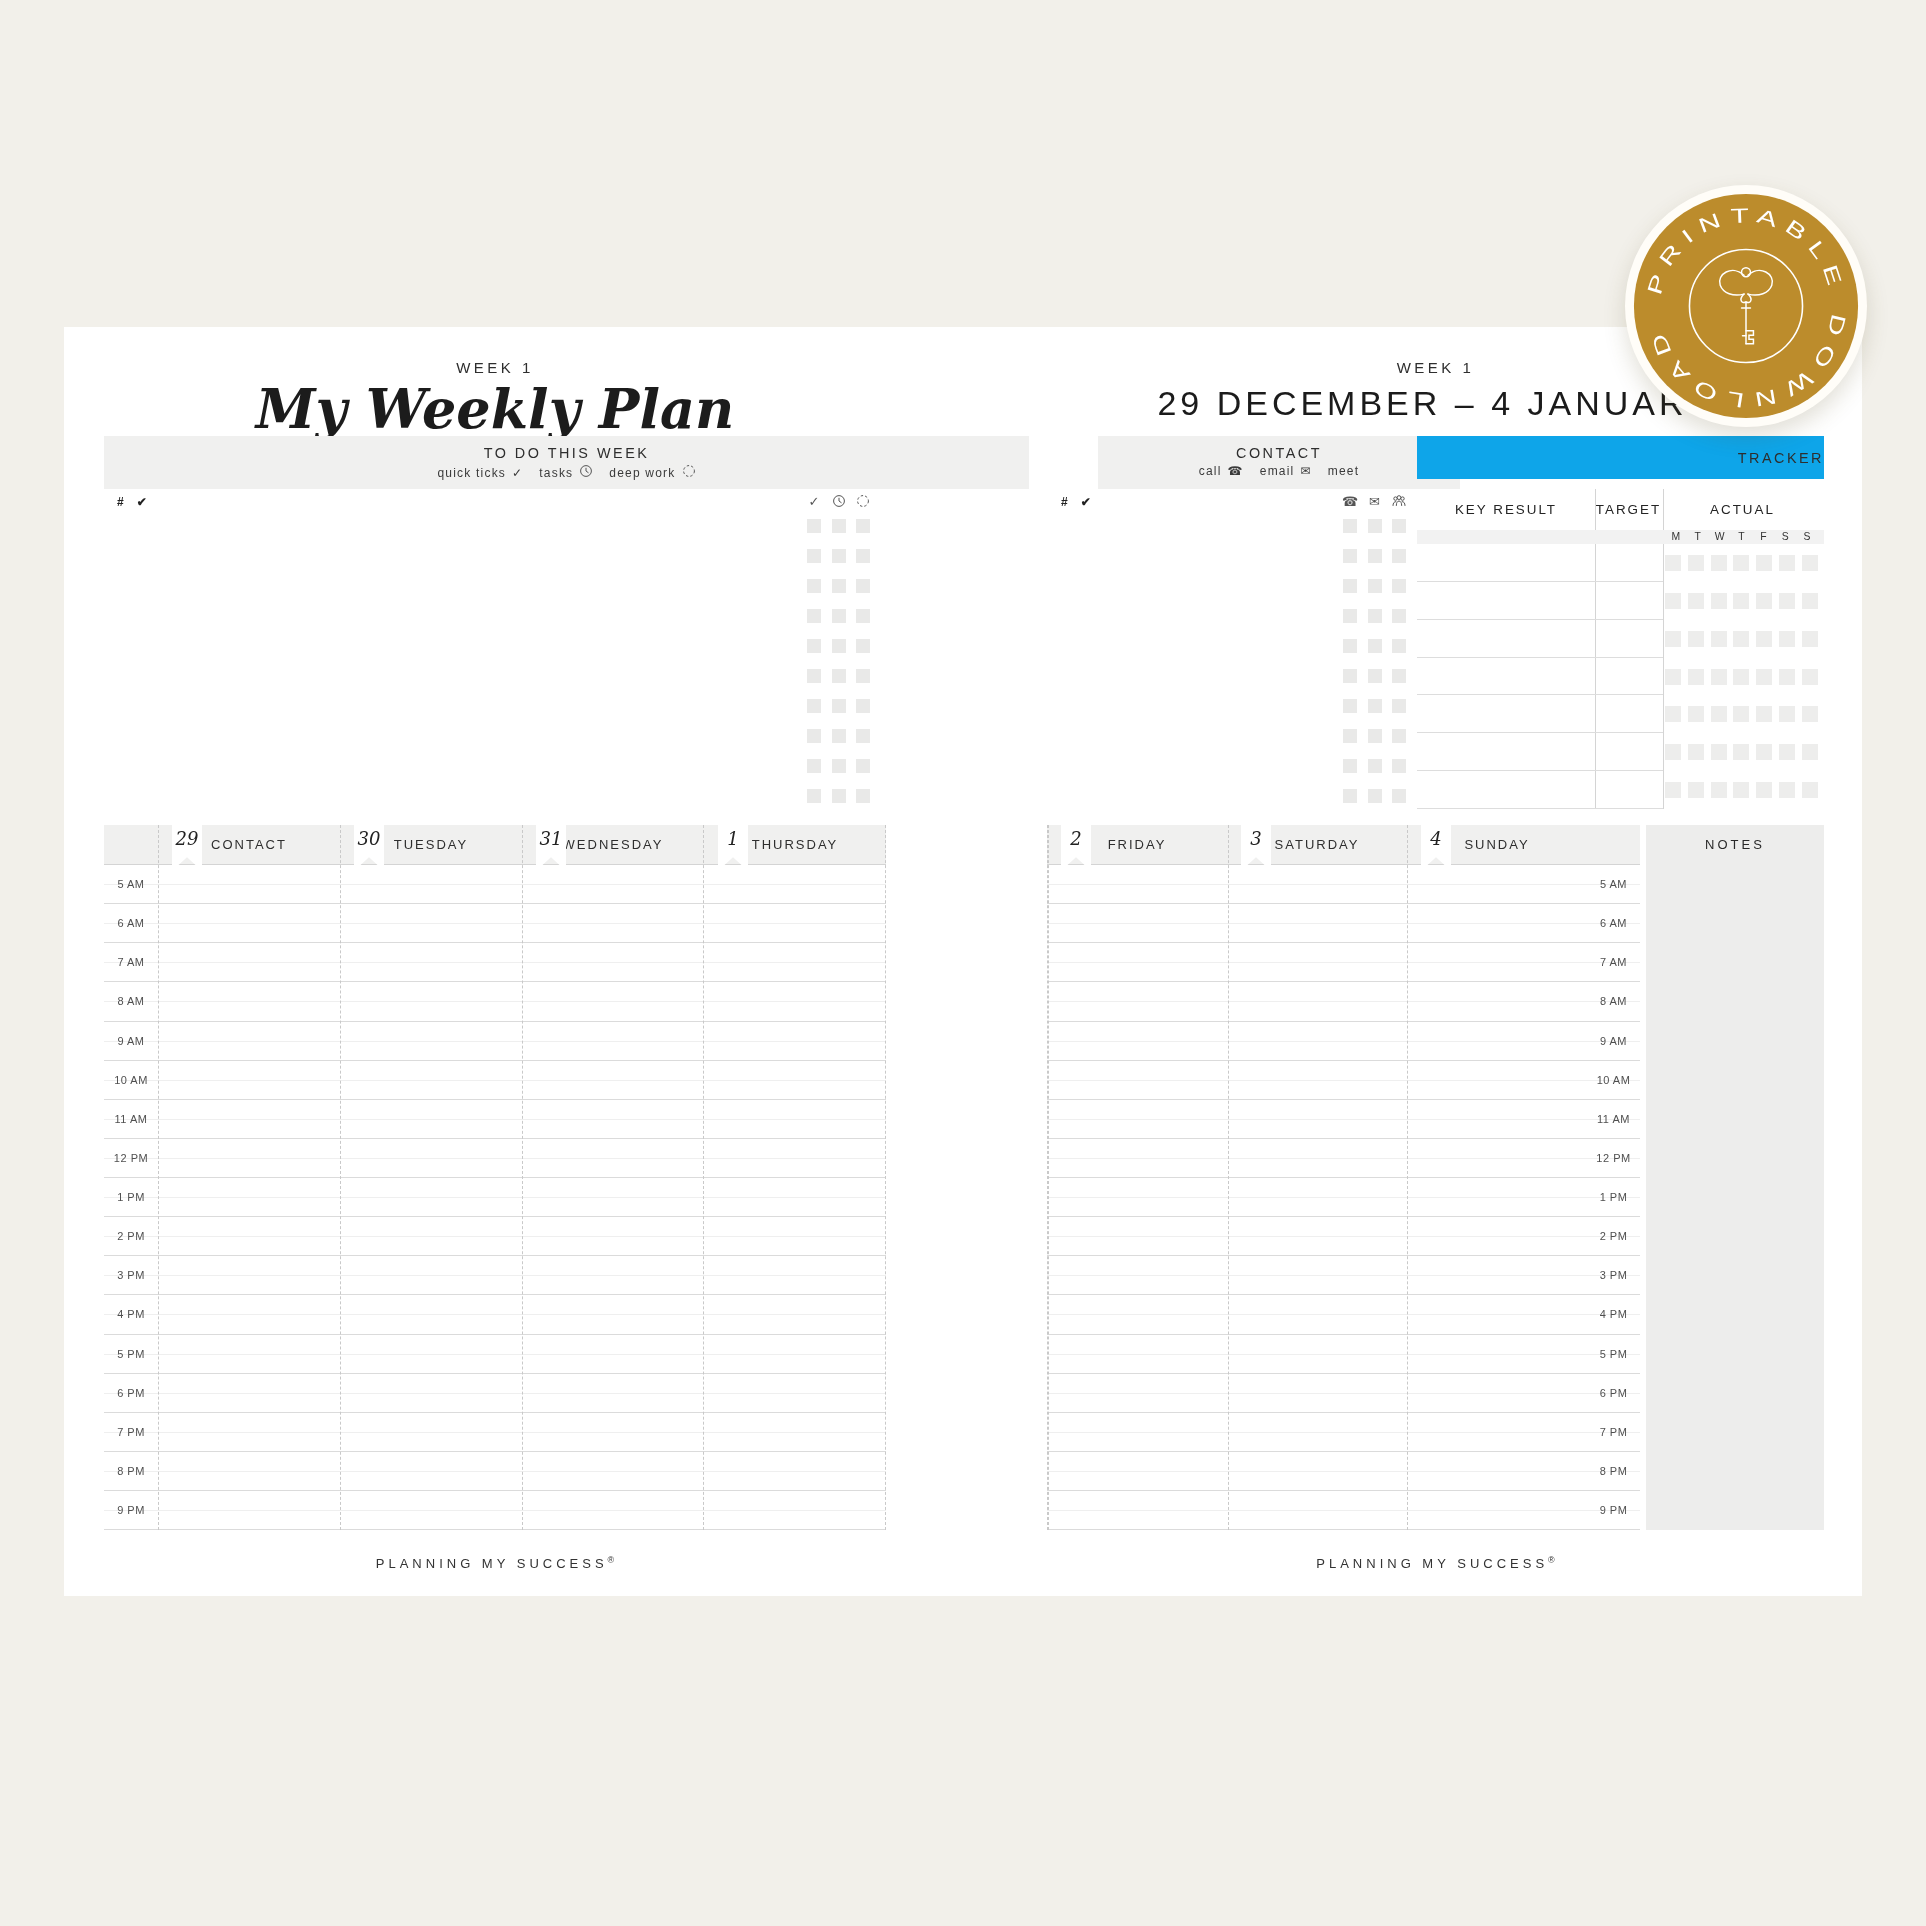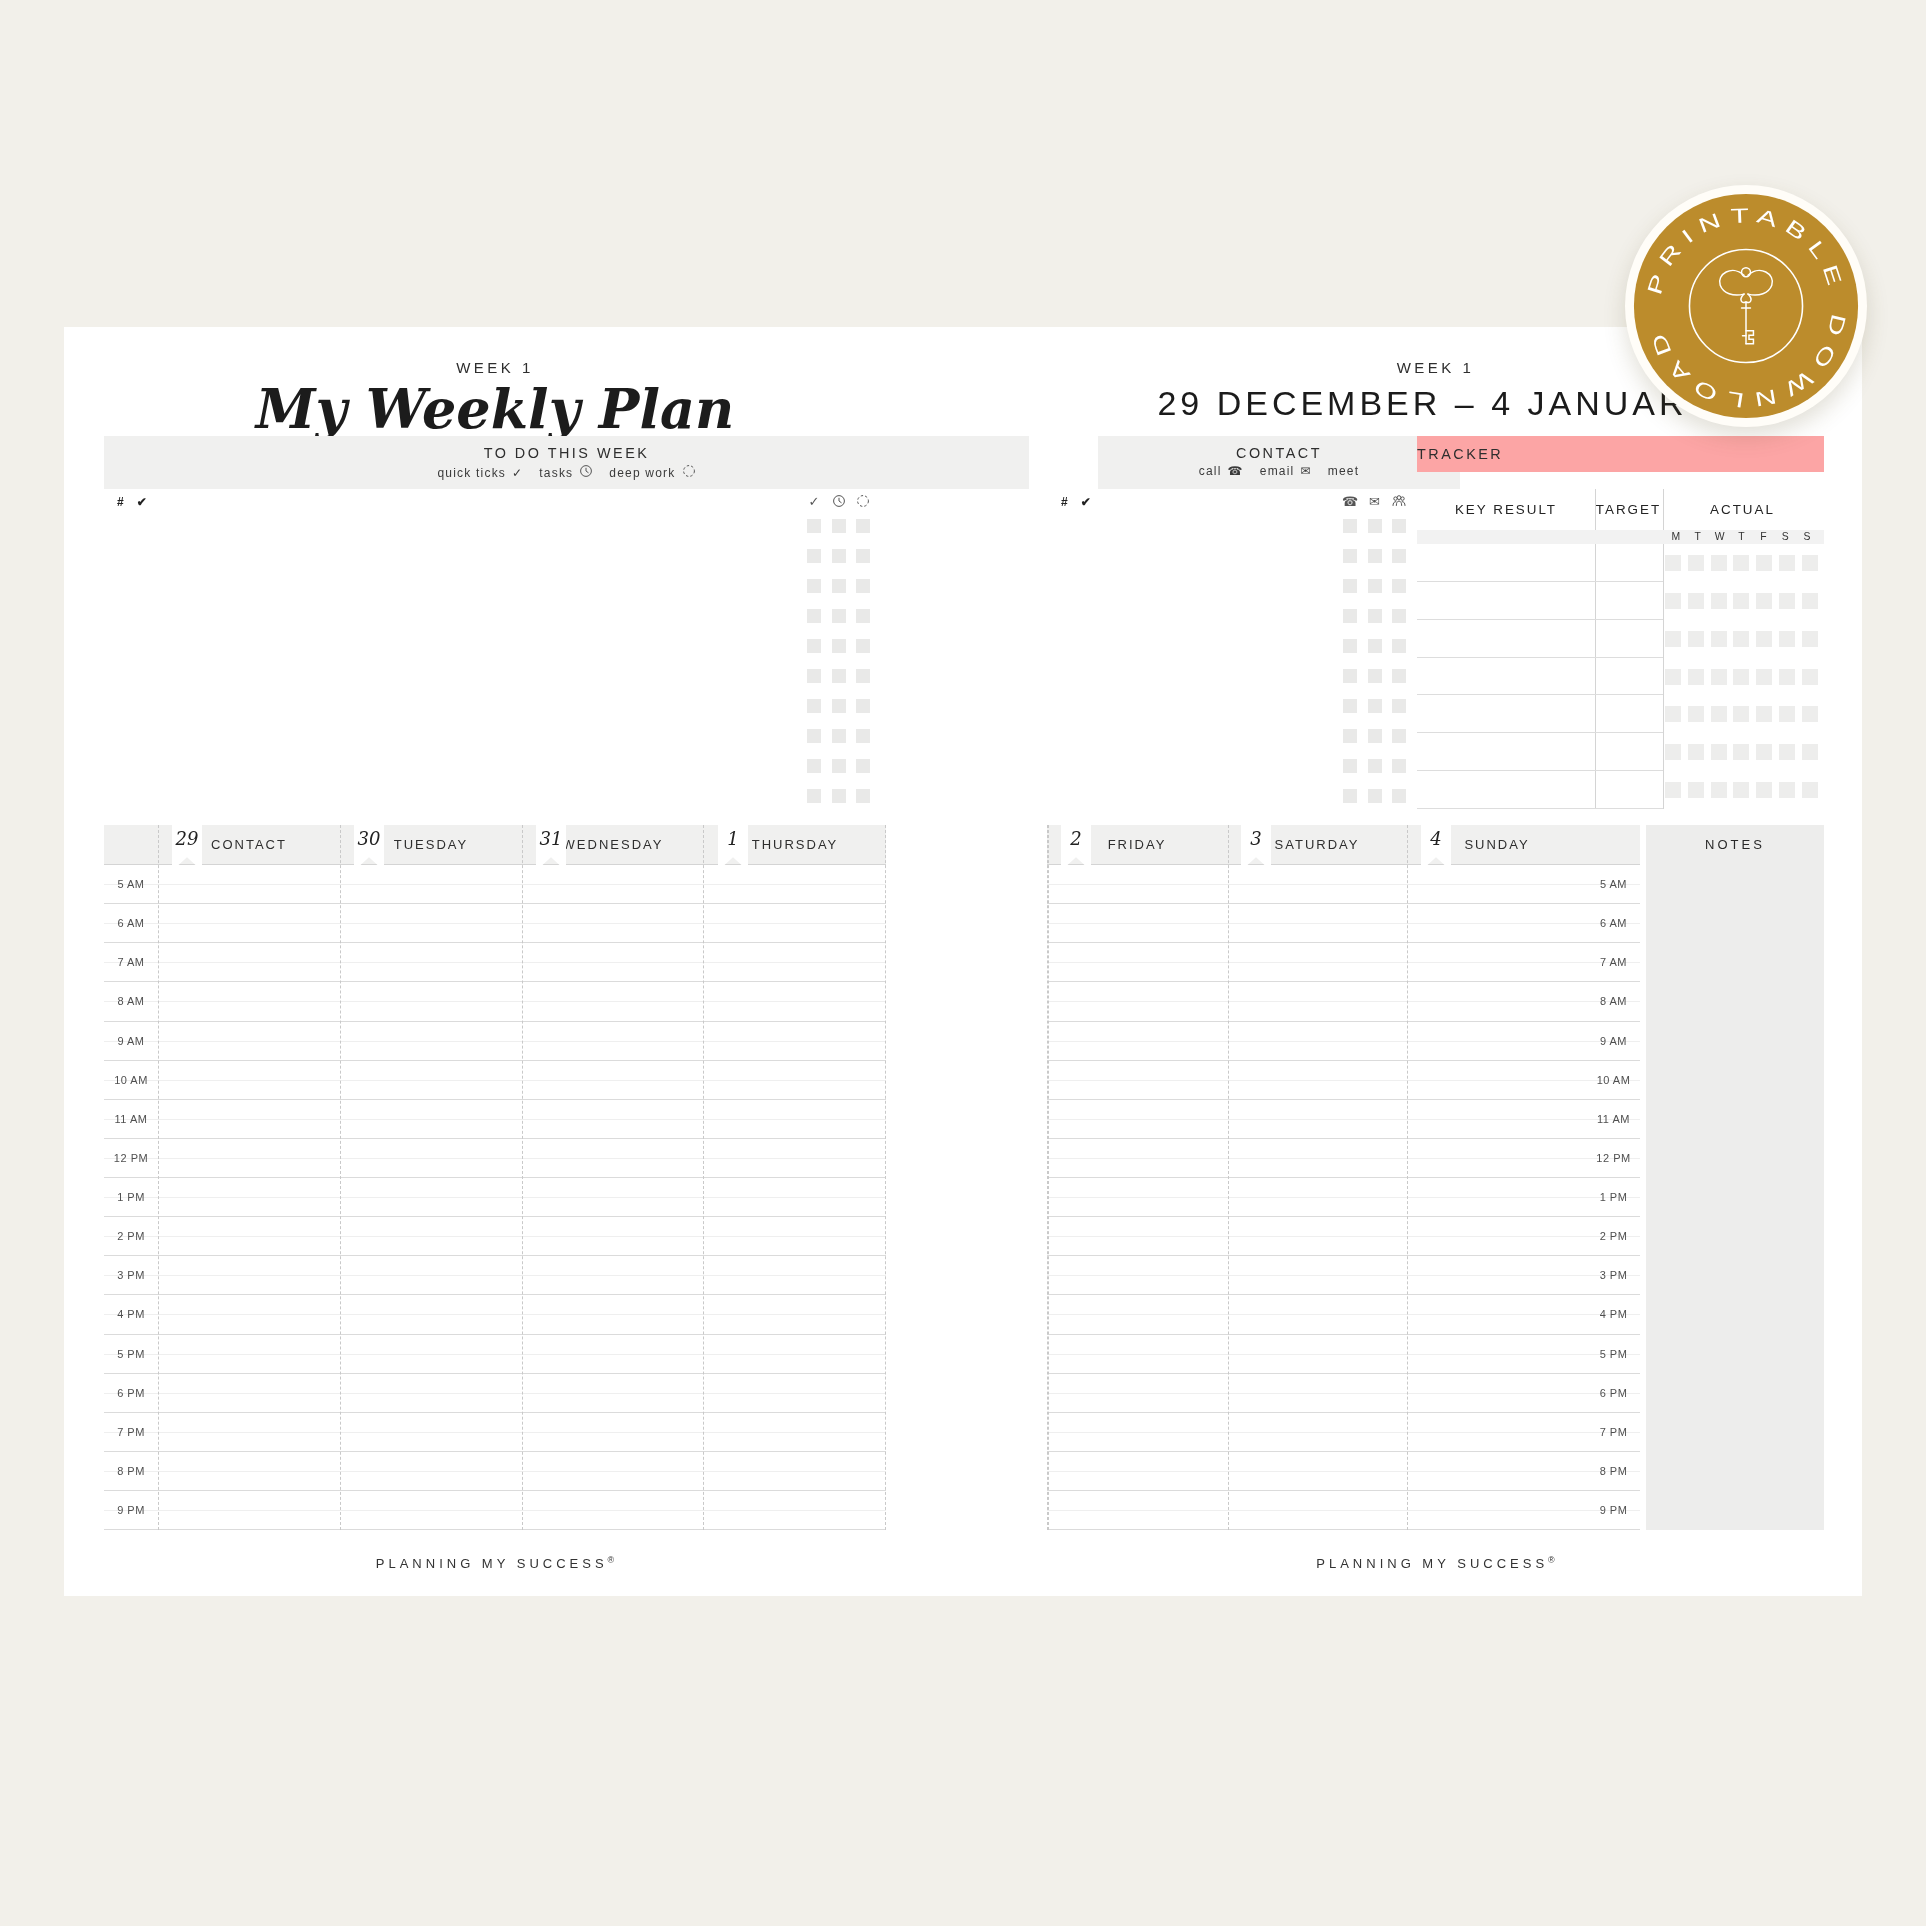--- a/index.html
+++ b/index.html
@@ -53,21 +53,21 @@
   .tlabel.rside{right:0;width:53px;}
 
   
   .overlay{display:flex;pointer-events:none;}
   .ov-col{border-left:1px dashed #c9c9c9;}
   .overlay.right-edge{border-right:1px dashed #c9c9c9;}
   .overlay.left-edge{border-left:1px dashed #c9c9c9;}
 
   
   .tracker{width:407px;height:373px;}
-  .tracker-band{height:36px;background:#fca5a5;display:flex;align-items:center;justify-content:flex-start;}
+  .tracker-band{height:43px;background:#0ea5e9;display:flex;align-items:center;justify-content:flex-end;}
   .tracker-band .band-title{padding-top:0;}
   .tr-headers{position:absolute;top:53px;left:0;width:100%;height:41px;display:flex;align-items:center;}
   .tr-h{font-size:13.4px;letter-spacing:2px;font-weight:500;text-align:center;color:#242424;}
   .tr-h.k{width:178px;} .tr-h.t{width:67px;} .tr-h.a{width:161px;}
   .vline{position:absolute;top:53px;height:320px;border-left:1px solid #d4d4d4;}
   .tr-stripe{position:absolute;top:94px;left:0;width:100%;height:14px;background:#f2f2f2;}
   .tr-letters{position:absolute;left:248px;top:0;width:153px;height:14px;display:flex;}
   .tr-letters span{flex:1;text-align:center;font-size:10.4px;color:#333;line-height:14px;}
   .tr-rows{position:absolute;top:108px;left:0;width:100%;height:265px;display:flex;flex-direction:column;}
   .tr-row{flex:1;position:relative;}

